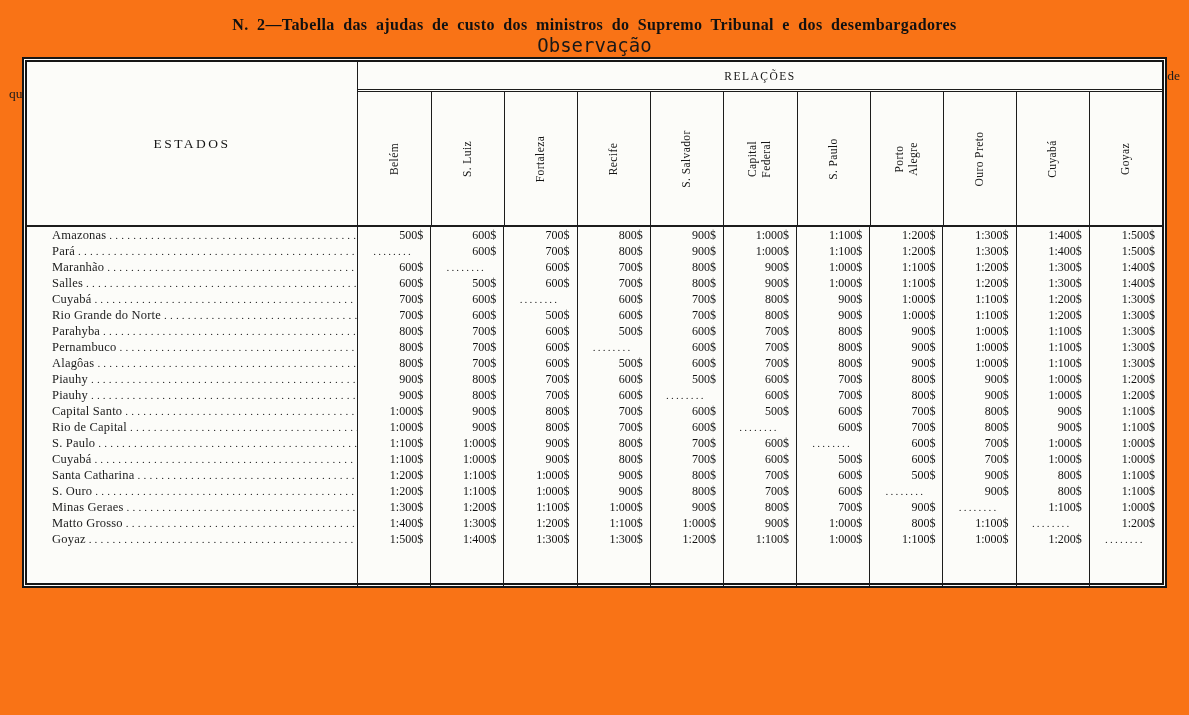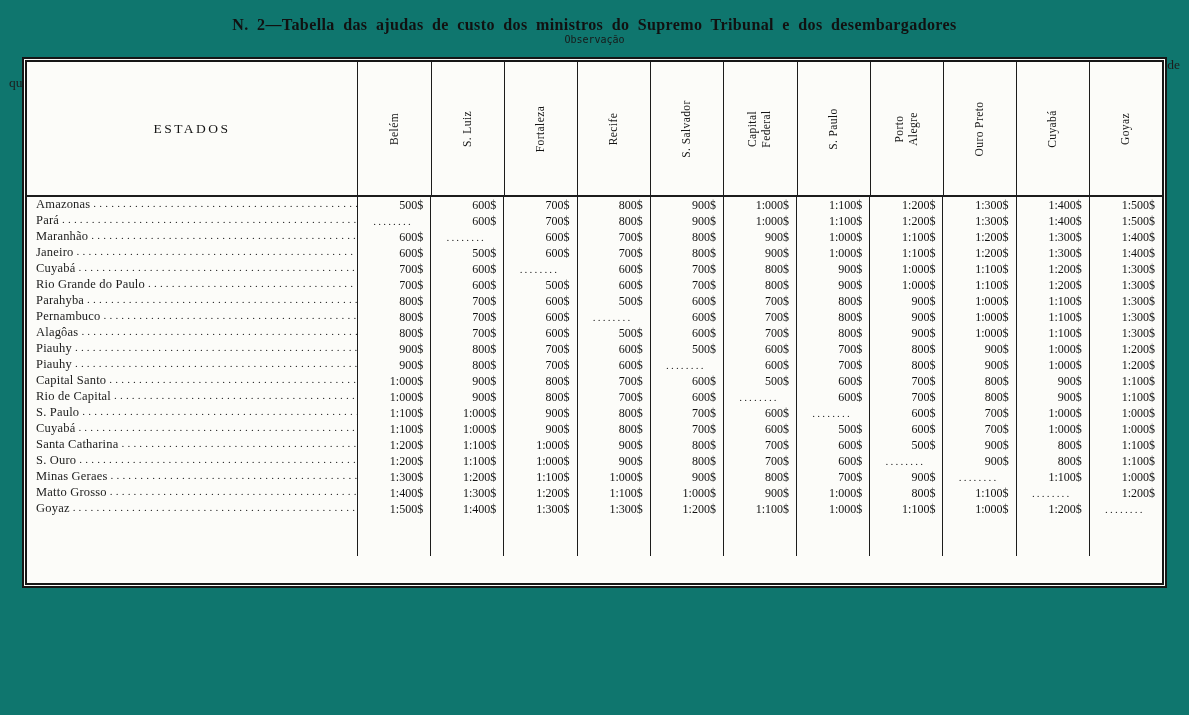--- a/index.html
+++ b/index.html
@@ -1,19 +1,19 @@
 <!DOCTYPE html>
 <html><head>
 <meta charset="utf-8">
 <style>
   html,body{margin:0;padding:0;background:#e8e8e4;}
   .page{
     position:relative;
     width:1189px;height:715px;
-    background:#0f766e;
+    background:#f97316;
     font-family:"Liberation Serif", serif;
     color:#1b1b1b;
     overflow:hidden;
   }
   .doc-title{
     padding-top:16px;
     text-align:center;
     font-size:16px;
     font-weight:bold;
     letter-spacing:.4px;
@@ -64,23 +64,23 @@
   }
   .tbody{}
   .trow{
     display:grid;
     grid-template-columns:330px repeat(11,1fr);
     height:16px;
     align-items:center;
   }
   .trow.filler{ height:39px; }
   .scell{
-    display:flex;align-items:flex-start;
+    display:flex;align-items:center;
     height:100%;
-    padding-left:9px;
+    padding-left:25px;
     overflow:hidden;
   }
   .sname{ font-size:12.5px; white-space:nowrap; letter-spacing:.2px; }
   .leader{
     flex:1;overflow:hidden;white-space:nowrap;
     font-size:11px;letter-spacing:3.2px;
     padding-left:3px;color:#222;
   }
   .vcell{
     height:100%;
@@ -95,21 +95,21 @@
     justify-content:center;
     padding-right:2px;
     font-size:11px;
     letter-spacing:2.2px;
     color:#222;
   }
   
   .obs-heading{
     text-align:center;
     font-family:"DejaVu Sans Mono", monospace;
-    font-size:10px;
+    font-size:19px;
     color:#181818;
   }
   .obs-body{
     margin-top:11px;
     padding:0 9px;
     font-size:13.5px;
     line-height:17.5px;
     color:#1d1d1d;
     word-spacing:2px;
   }
@@ -126,20 +126,21 @@
 <body>
 
 <div class="page">
 
   <div class="doc-title">N. 2—Tabella das ajudas de custo dos ministros do Supremo Tribunal e dos desembargadores</div>
 
   <div class="frame">
     <div class="thead">
       <div class="estados">ESTADOS</div>
       <div class="relside">
+        <div class="relbar">RELAÇÕES</div>
         <div class="labels">
             <div class="labelcell">
               <span class="vlabel">Belém</span>
             </div>
             <div class="labelcell">
               <span class="vlabel">S. Luiz</span>
             </div>
             <div class="labelcell">
               <span class="vlabel">Fortaleza</span>
             </div>
@@ -219,21 +220,21 @@
           <div class="vcell">800$</div>
           <div class="vcell">900$</div>
           <div class="vcell">1:000$</div>
           <div class="vcell">1:100$</div>
           <div class="vcell">1:200$</div>
           <div class="vcell">1:300$</div>
           <div class="vcell">1:400$</div>
         </div>
         <div class="trow">
           <div class="scell">
-            <span class="sname">Janeiro</span>
+            <span class="sname">Salles</span>
             <span class="leader">..........................................................................................</span>
           </div>
           <div class="vcell">600$</div>
           <div class="vcell">500$</div>
           <div class="vcell">600$</div>
           <div class="vcell">700$</div>
           <div class="vcell">800$</div>
           <div class="vcell">900$</div>
           <div class="vcell">1:000$</div>
           <div class="vcell">1:100$</div>
@@ -253,21 +254,21 @@
           <div class="vcell">700$</div>
           <div class="vcell">800$</div>
           <div class="vcell">900$</div>
           <div class="vcell">1:000$</div>
           <div class="vcell">1:100$</div>
           <div class="vcell">1:200$</div>
           <div class="vcell">1:300$</div>
         </div>
         <div class="trow">
           <div class="scell">
-            <span class="sname">Rio Grande do Paulo</span>
+            <span class="sname">Rio Grande do Norte</span>
             <span class="leader">..........................................................................................</span>
           </div>
           <div class="vcell">700$</div>
           <div class="vcell">600$</div>
           <div class="vcell">500$</div>
           <div class="vcell">600$</div>
           <div class="vcell">700$</div>
           <div class="vcell">800$</div>
           <div class="vcell">900$</div>
           <div class="vcell">1:000$</div>

